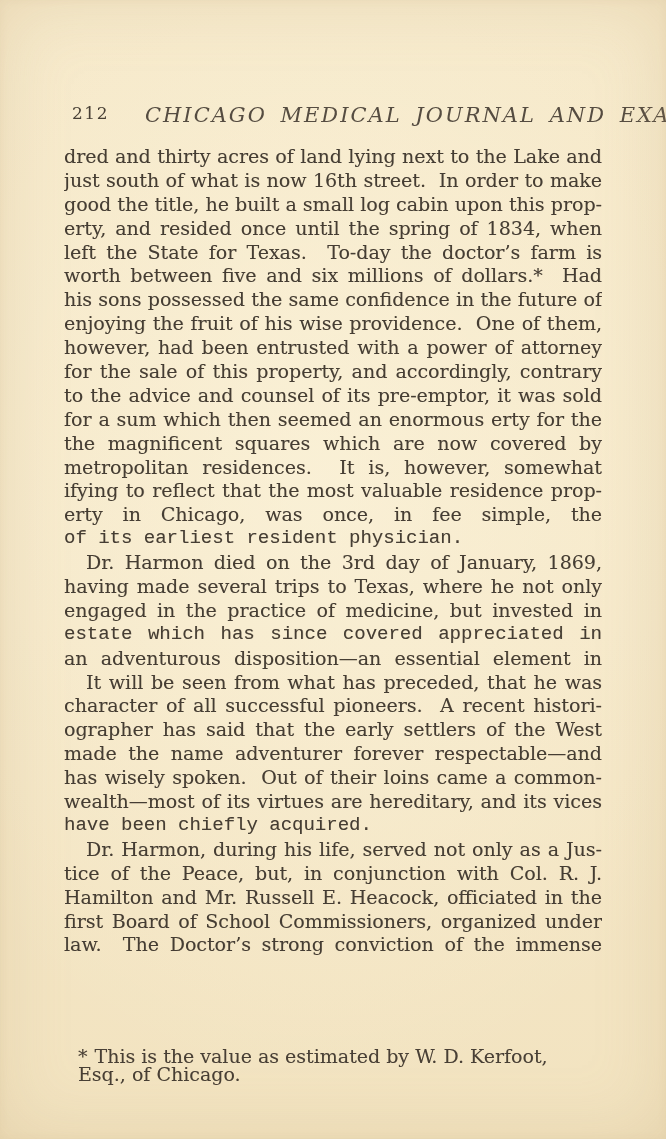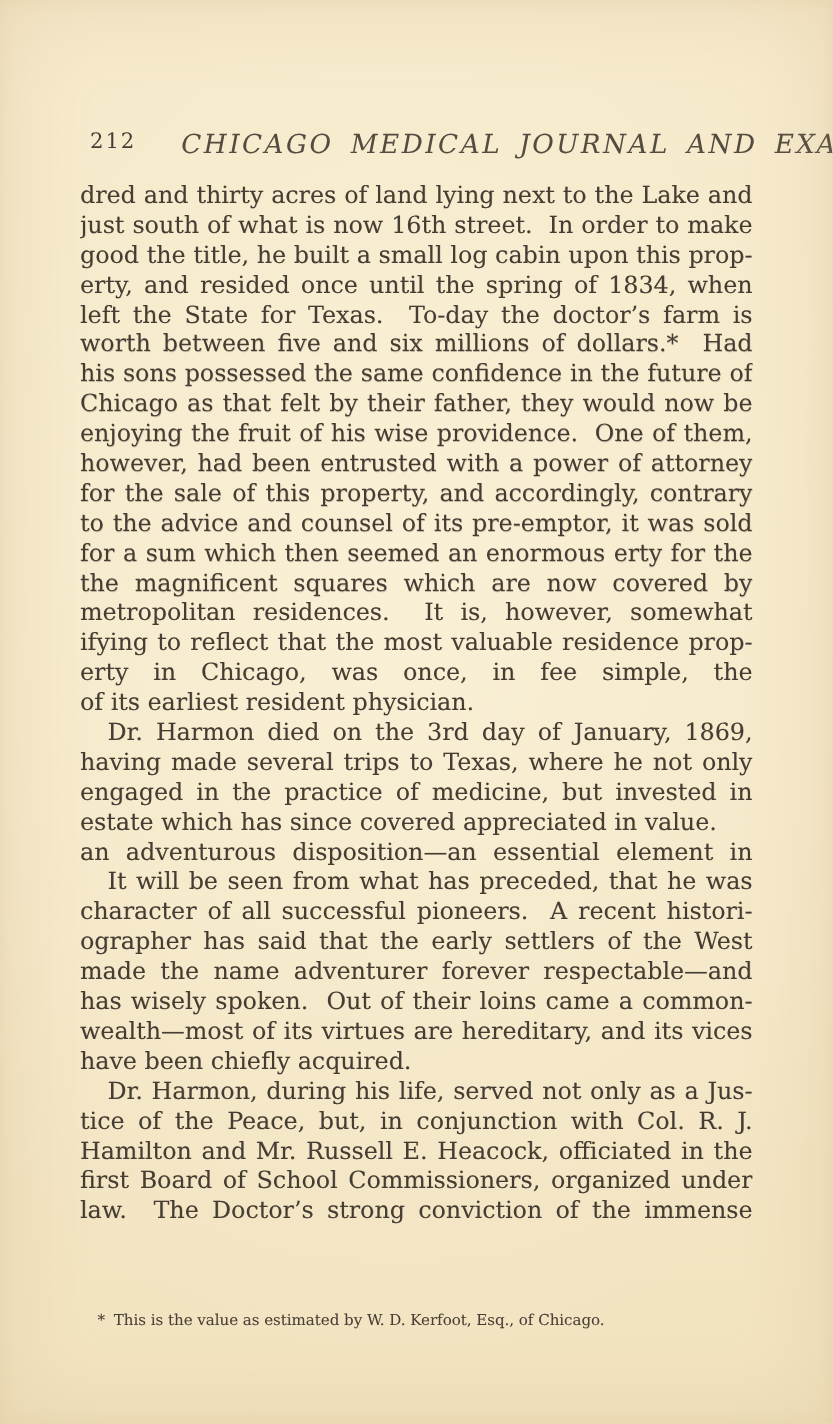--- a/index.html
+++ b/index.html
@@ -47,26 +47,26 @@
     line-height:23.9px;
     color:#453d33;
     text-shadow:0.3px 0.3px 0.5px rgba(70,60,48,0.30);
   }
   .text-line {
     height:23.9px;
     overflow:hidden;
     text-align:justify;
     text-align-last:justify;
   }
-  .text-line.para-end { text-align-last:left; }
+  .text-line.para-end { text-align-last:left;font-family:Liberation Mono, monospace; }
   .text-line.indent { text-indent:22px; }
   .footnote {
     position:absolute;
     top:1047px; left:78px; width:520px;
-    font-size:12px;
+    font-size:19px;
     line-height:18px;
     color:#483f35;
     text-shadow:0.2px 0.2px 0.4px rgba(70,60,48,0.25);
   }
   .footnote .marker { margin-right:7px; }
 </style>
 </head>
 <body>
 
 <div class="page">
@@ -77,21 +77,20 @@
   </div>
 
   <div class="body-text" id="body-text">
       <div class="text-line">dred and thirty acres of land lying next to the Lake and</div>
       <div class="text-line">just south of what is now 16th street.&nbsp; In order to make</div>
       <div class="text-line">good the title, he built a small log cabin upon this prop-</div>
       <div class="text-line">erty, and resided once until the spring of 1834, when he</div>
       <div class="text-line">left the State for Texas.&nbsp; To-day the doctor’s farm is</div>
       <div class="text-line">worth between five and six millions of dollars.*&nbsp; Had</div>
       <div class="text-line">his sons possessed the same confidence in the future of</div>
-      <div class="text-line">Chicago as that felt by their father, they would now be</div>
       <div class="text-line">enjoying the fruit of his wise providence.&nbsp; One of them,</div>
       <div class="text-line">however, had been entrusted with a power of attorney</div>
       <div class="text-line">for the sale of this property, and accordingly, contrary</div>
       <div class="text-line">to the advice and counsel of its pre-emptor, it was sold</div>
       <div class="text-line">for a sum which then seemed an enormous erty for the</div>
       <div class="text-line">the magnificent squares which are now covered by elegant</div>
       <div class="text-line">metropolitan residences.&nbsp; It is, however, somewhat grat-</div>
       <div class="text-line">ifying to reflect that the most valuable residence prop-</div>
       <div class="text-line">erty in Chicago, was once, in fee simple, the homestead</div>
       <div class="text-line para-end">of its earliest resident physician.</div>

